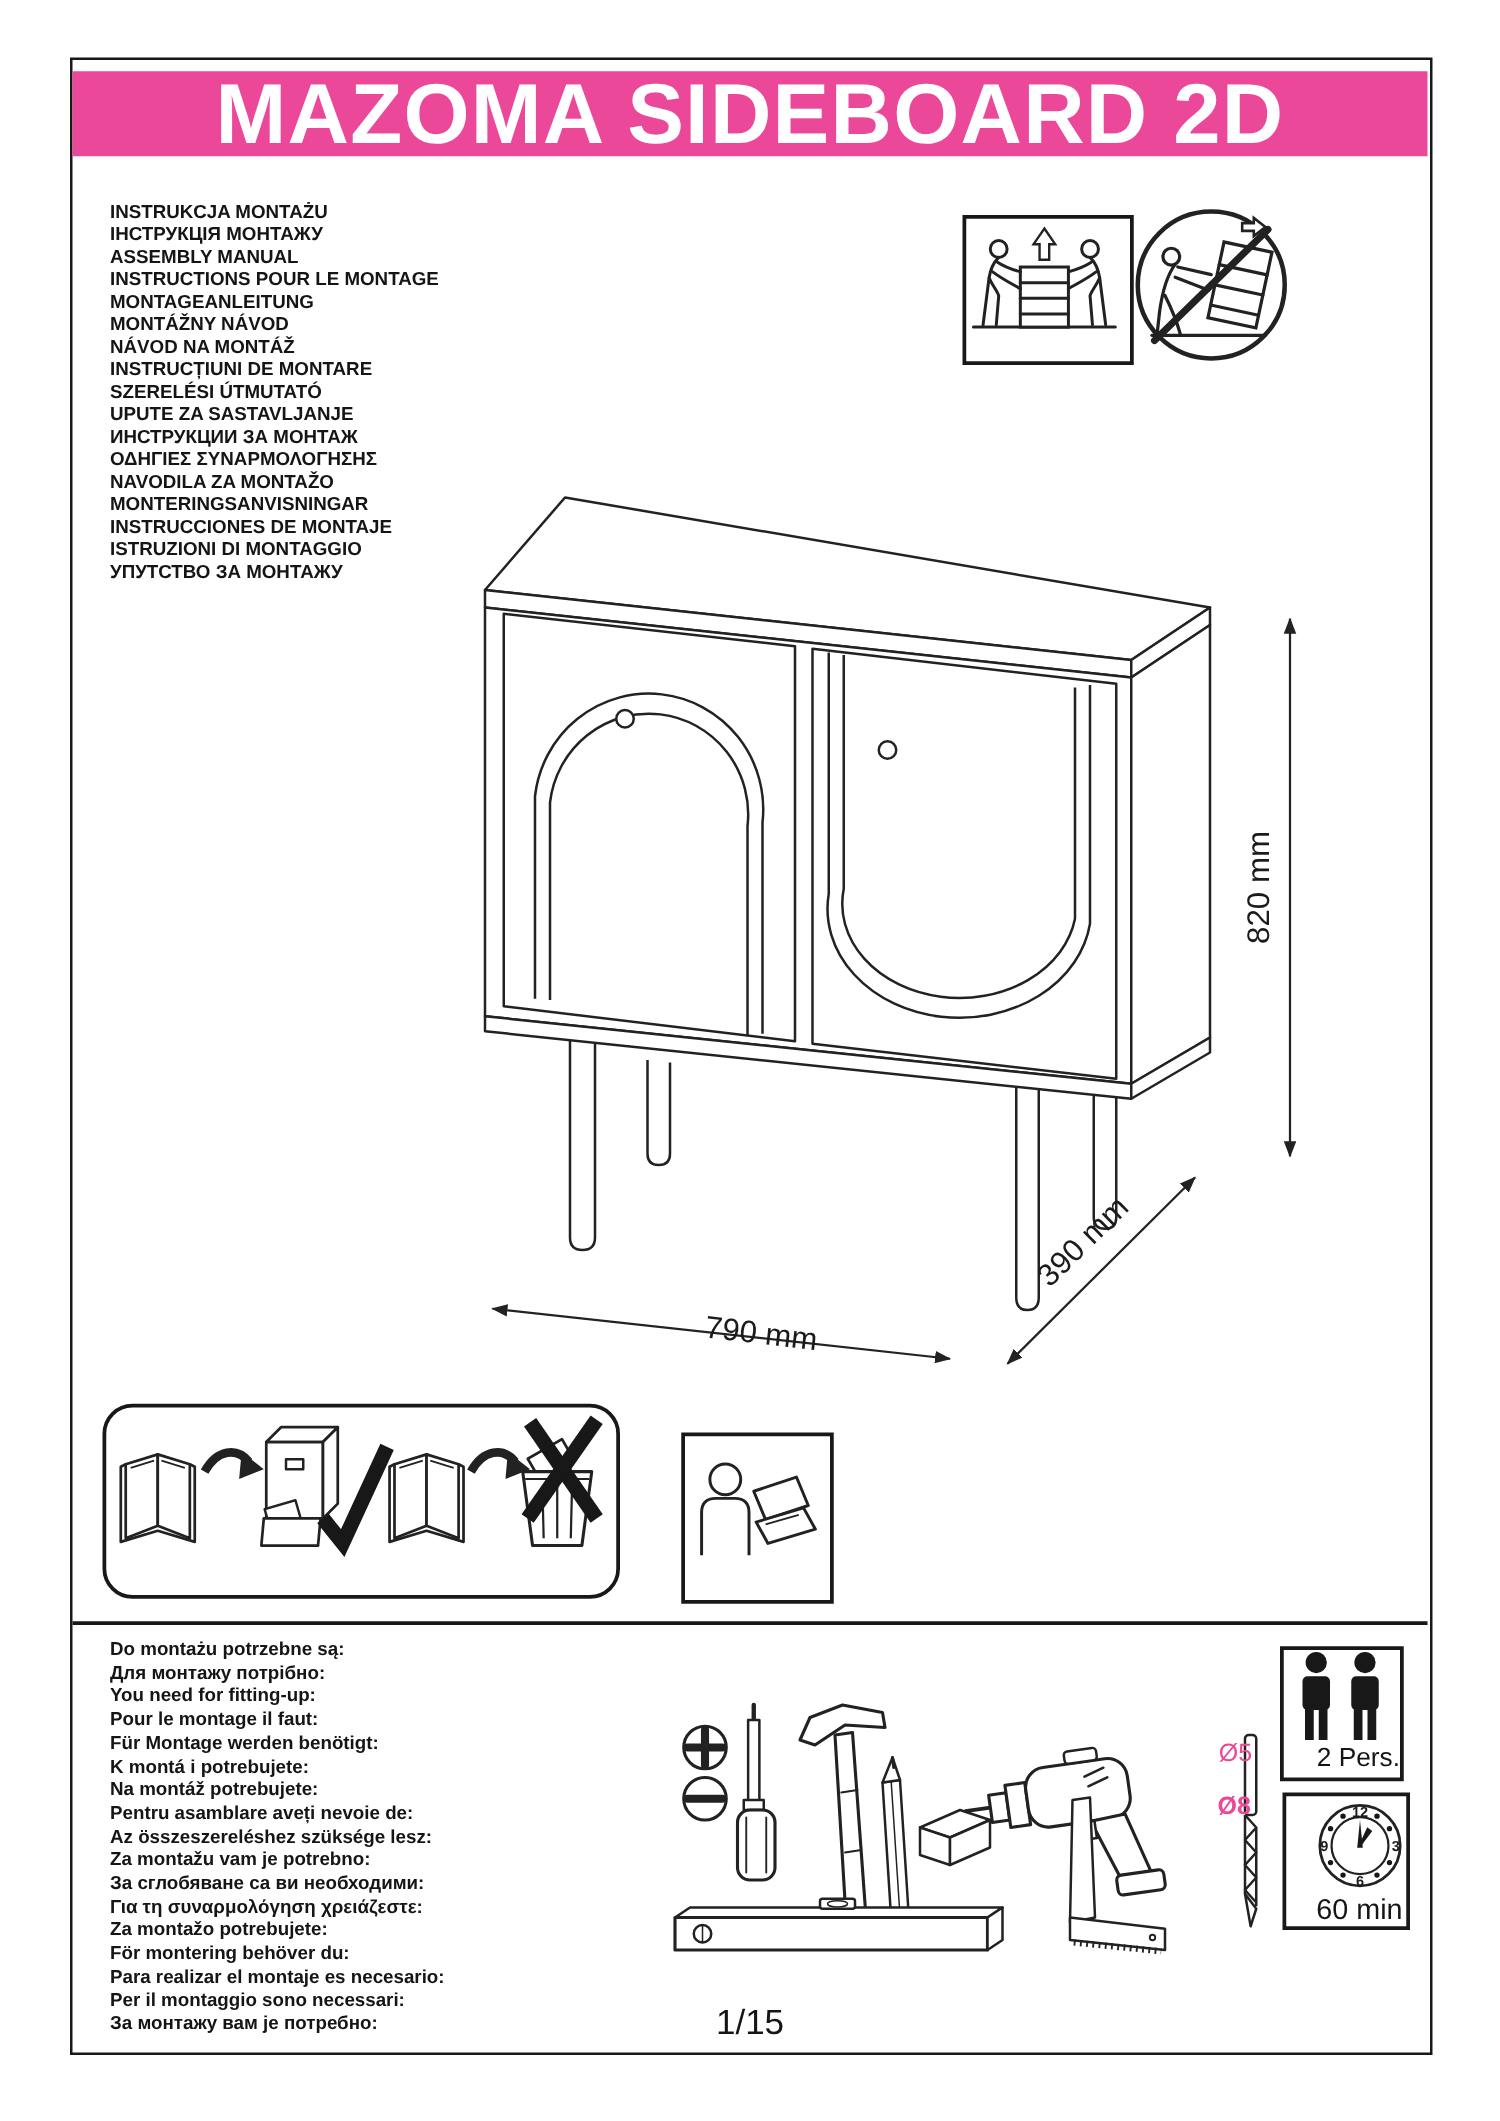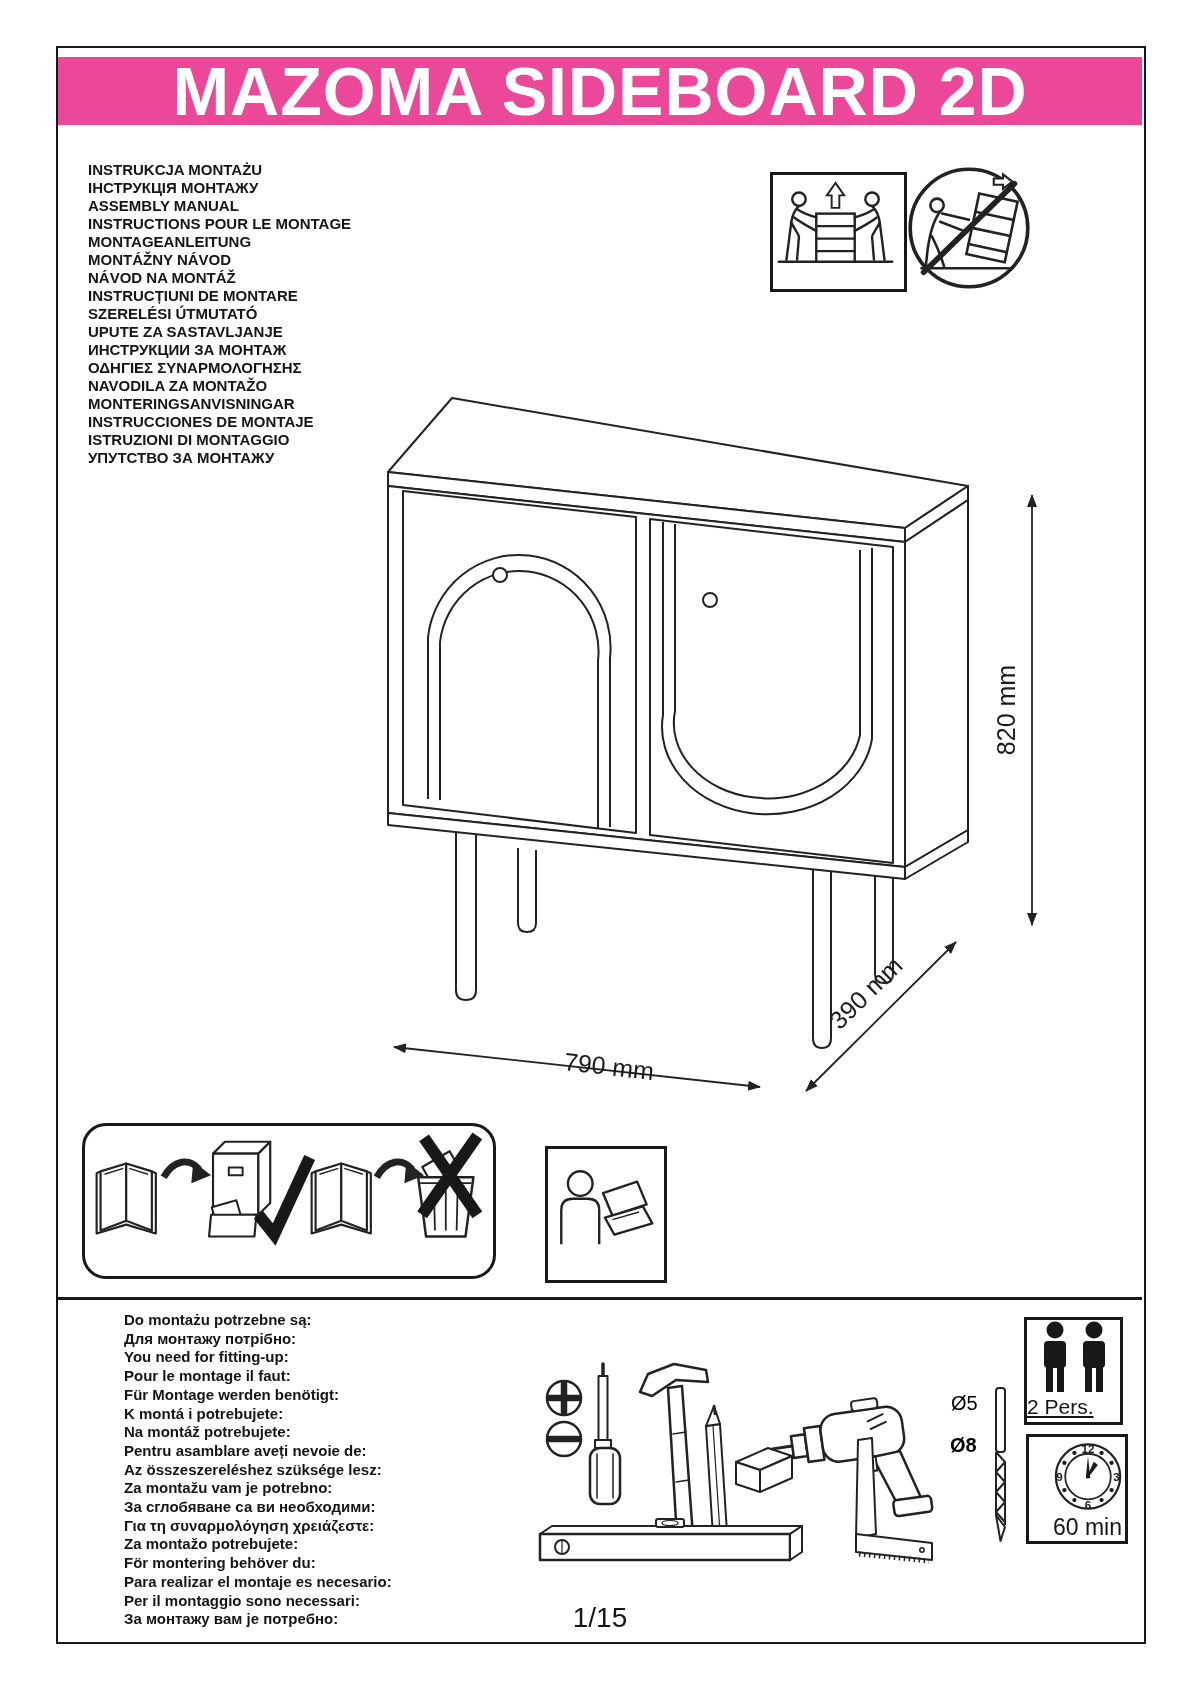--- a/index.html
+++ b/index.html
@@ -5,37 +5,37 @@
   html,body{margin:0;padding:0;}
   body{width:1200px;height:1697px;background:#fff;position:relative;overflow:hidden;
        font-family:"Liberation Sans","DejaVu Sans",sans-serif;color:#151515;}
   .abs{position:absolute;}
   .frame{left:56px;top:46px;width:1086px;height:1594px;border:2px solid #181818;}
   .titlebar{left:58px;top:57px;width:1084px;height:68px;background:#ec4899;
             display:flex;align-items:center;justify-content:center;}
   .titlebar span{color:#fff;font-size:68px;font-weight:bold;letter-spacing:1px;white-space:nowrap;}
   .langlist{font-size:15px;font-weight:bold;white-space:nowrap;}
   .langlist div{line-height:18px;}
-  .langlist.bottom div{line-height:18.7px;margin-left:36px;}
+  .langlist.bottom div{line-height:18.7px;}
   .top-langs{left:88px;top:161px;}
   .bottom-langs{left:88px;top:1311px;}
   .iconbox{border:3px solid #181818;background:#fff;}
   .carrybox{left:770px;top:172px;width:131px;height:114px;}
   .nodrag{left:903px;top:162px;width:132px;height:132px;}
   .drawing{left:370px;top:385px;width:700px;height:720px;}
   .stripbox{left:82px;top:1123px;width:408px;height:150px;border-radius:24px;}
   .laptopbox{left:545px;top:1146px;width:116px;height:131px;}
   .sep{left:58px;top:1297px;width:1084px;height:3px;background:#181818;}
   .toolsarea{left:470px;top:1330px;width:470px;height:245px;}
   .bitarea{left:985px;top:1385px;width:30px;height:162px;}
-  .dia{font-size:20px;color:#000000;}
+  .dia{font-size:20px;color:#ec4899;margin-left:24px;}
   .dia5{left:951px;top:1392px;}
   .dia8{left:950px;top:1434px;font-weight:bold;}
   .persbox{left:1024px;top:1317px;width:99px;height:108px;display:flex;flex-direction:column;
-           align-items:flex-start;justify-content:flex-end;padding-bottom:3px;box-sizing:border-box;text-decoration:underline;}
+           align-items:flex-end;justify-content:flex-end;padding-bottom:3px;box-sizing:border-box;}
   .persbox .lbl{font-size:21px;margin-top:1px;}
   .timebox{left:1026px;top:1434px;width:102px;height:110px;display:flex;flex-direction:column;
            align-items:center;justify-content:flex-start;box-sizing:border-box;padding-top:2px;padding-left:21px;}
   .timebox .lbl{font-size:23px;}
   .pagenum{left:540px;top:1602px;width:120px;text-align:center;font-size:28px;}
   svg{display:block;}
   svg text{font-family:"Liberation Sans","DejaVu Sans",sans-serif;fill:#1b1b1b;}
 </style>
 </head>
 <body>

